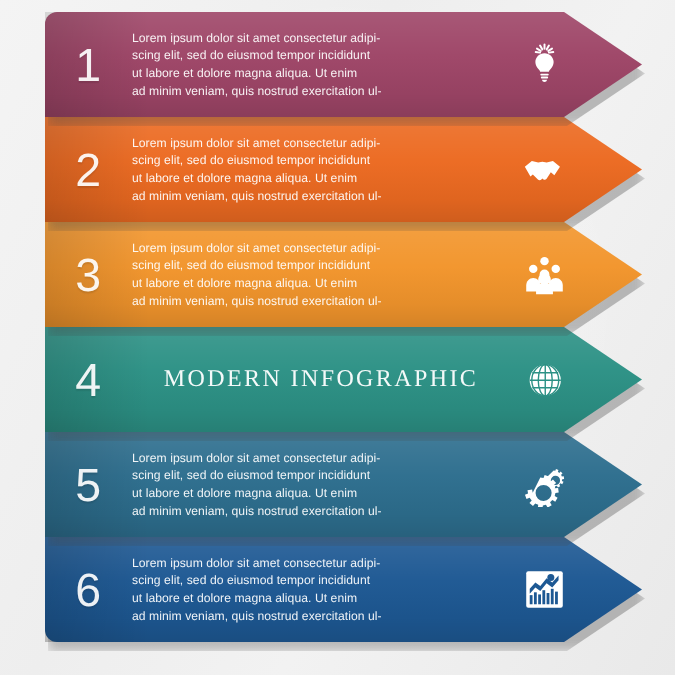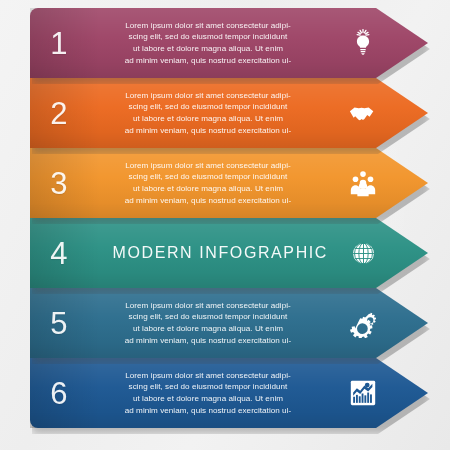--- a/index.html
+++ b/index.html
@@ -104,36 +104,36 @@
   }
 
   .band-text {
     flex: 1 1 auto;
     padding-right: 6px;
     font-size: 8.1px;
     line-height: 11.6px;
     color: rgba(255,255,255,0.93);
     font-family: "Liberation Sans", sans-serif;
     letter-spacing: 0.04px;
-    text-align: center;
   }
   .band-text p {
     margin: 0;
     white-space: nowrap;
   }
 
   .band-title {
     flex: 1 1 auto;
     font-size: 16px;
     font-weight: 300;
     letter-spacing: 1.6px;
     color: rgba(255,255,255,0.95);
     padding-right: 6px;
-    text-align: right;
+    text-align: center;
     padding-left: 12px;
+    font-family: Liberation Serif, serif;
   }
 
   .band-icon {
     flex: 0 0 58px;
     width: 58px;
     height: 44px;
     display: flex;
     align-items: center;
     justify-content: center;
     margin-right: 36px;

